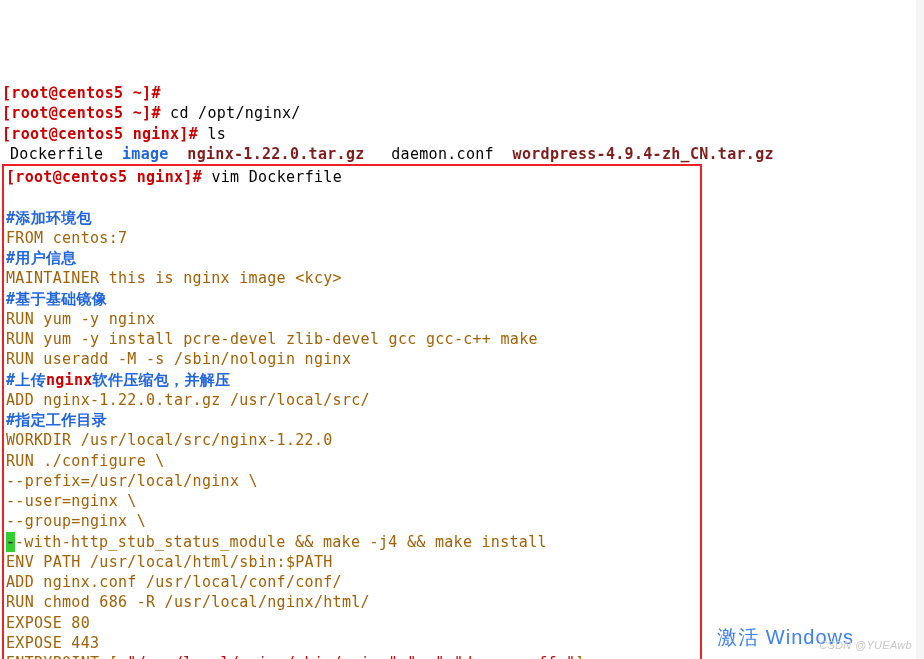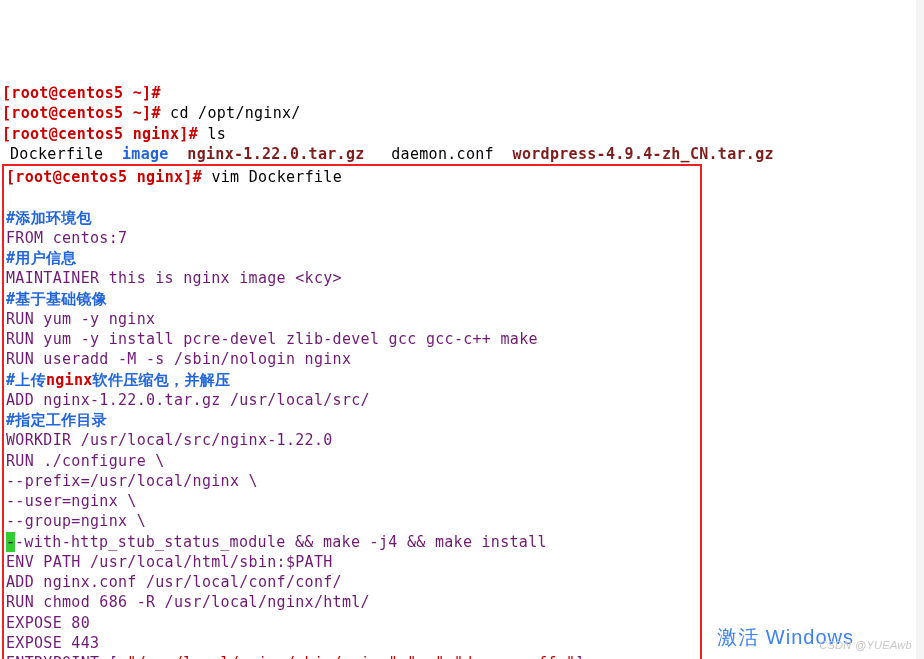--- a/index.html
+++ b/index.html
@@ -22,21 +22,21 @@
     .dir { color: #2266dd; font-weight: bold; }
     .archive { color: #7f1d1d; font-weight: bold; }
     .file { color: #000; margin-left: 8px; }
     .red-box {
       border: 2px solid #ee2222;
       padding: 1px 2px 2px 2px;
       max-width: 700px;
     }
     .comment { color: #2266dd; font-weight: bold; }
     .keyword-nginx { color: #cc0000; font-weight: bold; }
-    .code { color: #701a75; }
+    .code { color: #a16207; }
     .cursor-block {
       background: #33cc33;
       color: #000;
       display: inline-block;
       width: 9px;
     }
     .str { color: #cc0000; }
     .watermark1 {
       position: fixed;
       right: 70px;

